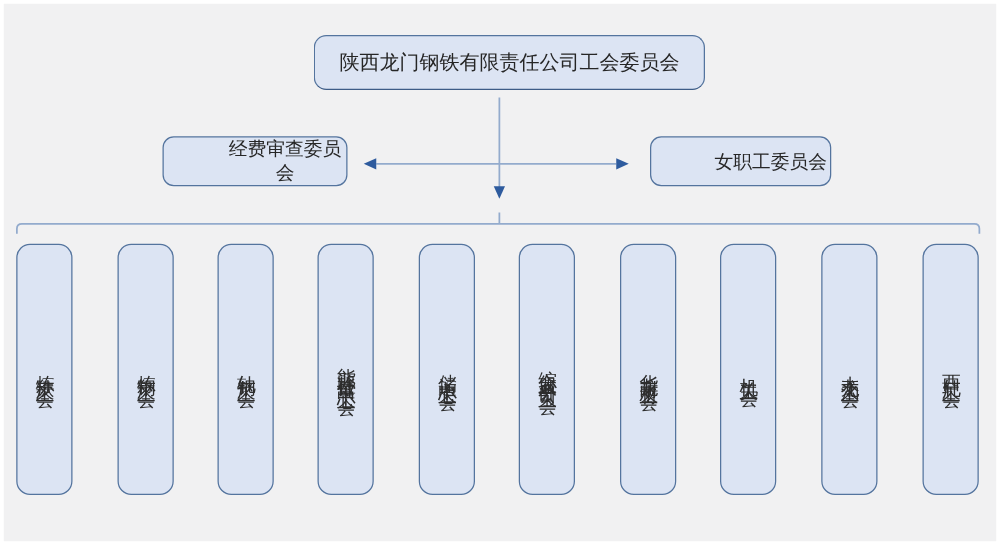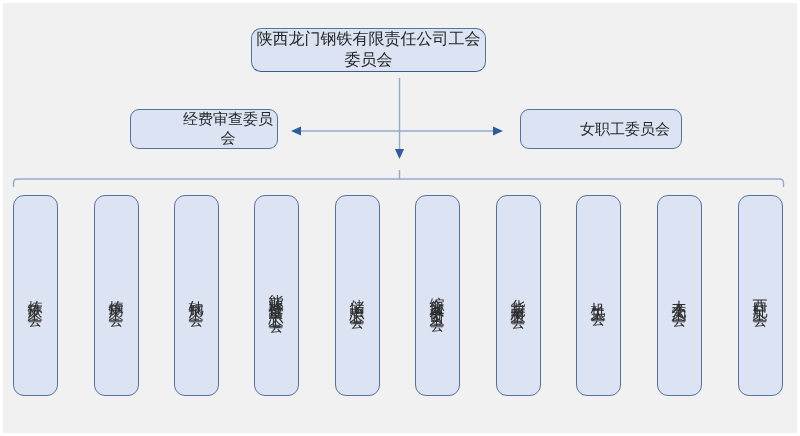--- a/index.html
+++ b/index.html
@@ -32,34 +32,34 @@
     box-sizing: border-box;
     background: #dce4f3;
     border: 1px solid #54749e;
     display: flex;
     align-items: center;
     justify-content: center;
     color: #262626;
   }
   .top-node {
     left: 251px; top: 28px;
-    width: 235px; height: 44px;
+    width: 313px; height: 44px;
     border-radius: 10px;
     font-size: 16px;
     border-bottom-color: #3d5c87;
   }
   .mid-node {
     top: 109px;
     height: 40px;
     border-radius: 9px;
     font-size: 15px;
     padding-left: 48px;
   }
   .mid-left  { left: 130px; width: 148px; }
-  .mid-right { left: 520px; width: 162px; }
+  .mid-right { left: 520px; width: 145px; }
   .branch-node {
     top: 195px;
     width: 45px; height: 201px;
     border-radius: 11px;
     font-size: 15px;
   }
   .branch-node .vtext {
     writing-mode: vertical-rl;
     text-orientation: upright;
     letter-spacing: 3px;

